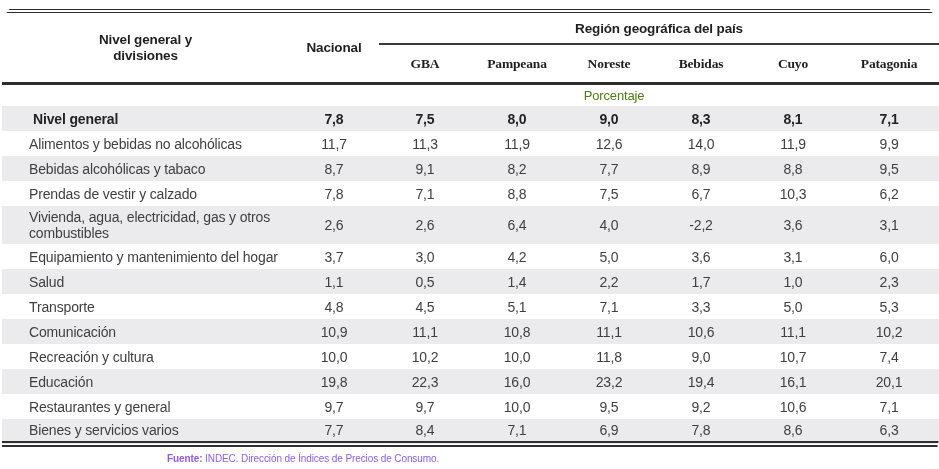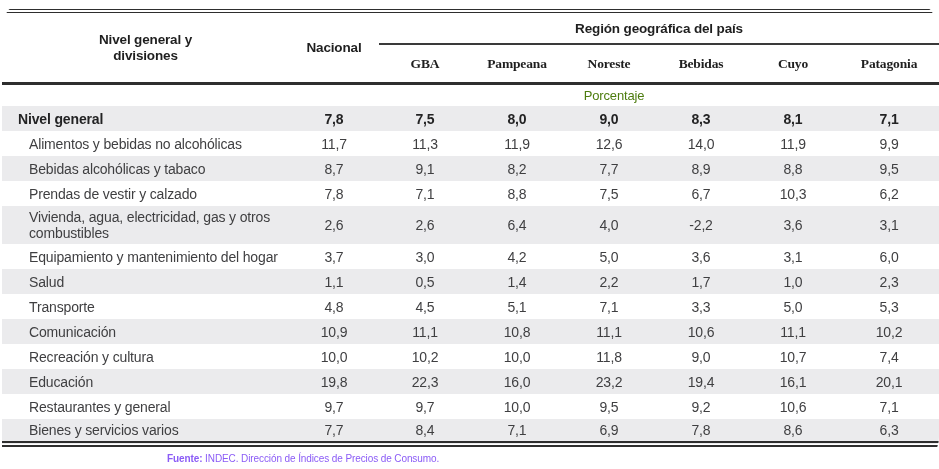--- a/index.html
+++ b/index.html
@@ -30,21 +30,21 @@
   tr.unit-row td {
     height: 21px; font-size: 13px; color: #4d7c0f; text-align: center;
     padding: 0; font-weight: normal;
   }
   tbody td { font-size: 14px; padding: 3px 0; vertical-align: middle; }
   tbody tr.data-row { height: 25px; }
   tbody tr.alt { background: #ebebed; }
   td.label { text-align: left; padding-left: 27px; white-space: pre-line; line-height: 16px; }
   td.value { text-align: center; }
   tr.row-general td { font-weight: bold; color: #232324; }
-  tr.row-general td.label { padding-left: 16px; margin-left: 28px; }
+  tr.row-general td.label { padding-left: 31px; margin-left: 28px; }
 
   .source {
     margin: 6px 16px 0 167px; font-size: 10px; color: #8b5cf6; letter-spacing: -0.1px;
   }
   .source .src-label { font-weight: bold; }
 </style>
 </head>
 <body>
 
 <div class="page">

